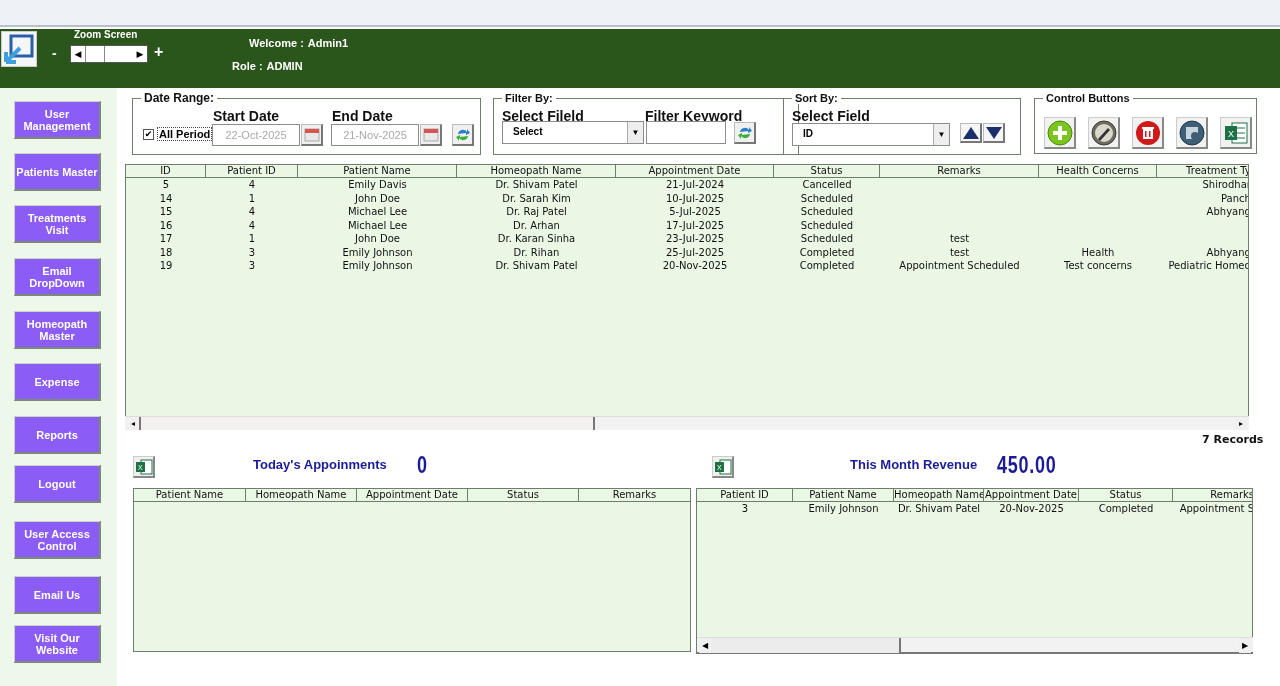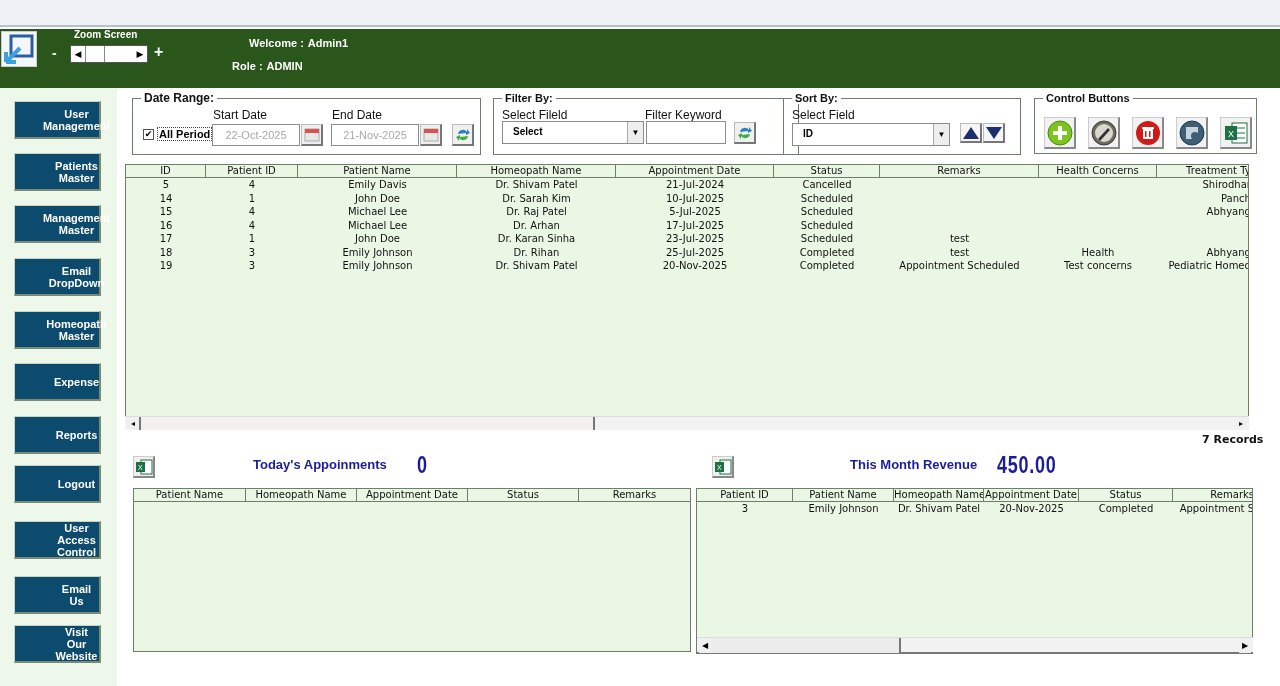--- a/index.html
+++ b/index.html
@@ -13,26 +13,26 @@
   .zoom-slider { position: absolute; left: 70px; top: 16px; width: 78px; height: 18px; background: #fff; border: 1px solid #555; display: flex; }
   .zoom-slider .arr { width: 14px; height: 100%; display: flex; align-items: center; justify-content: center; font-size: 9px; color: #000; }
   .zoom-slider .thumb { width: 20px; height: 100%; border-left: 1px solid #888; border-right: 1px solid #888; background: #fff; }
   .zoom-slider .track { flex: 1; background: #fff; }
   .welcome { position: absolute; left: 205px; top: 8px; font-size: 11px; font-weight: bold; margin-left: 40px; }
   .role { position: absolute; left: 228px; top: 31px; font-size: 11px; font-weight: bold; }
   .welcome span, .role span { margin-left: 4px; }
   .app-title { position: absolute; left: 428px; top: 16px; font-size: 21px; font-weight: bold; color: #fff; }
 
   .sidebar { position: absolute; left: 0; top: 88px; width: 117px; height: 598px; background: #edf7ea; }
-  .nav-btn { position: absolute; left: 14px; width: 87px; height: 38px; background: #0c4a6e; color: #fff; font-size: 11px; font-weight: bold; text-align: center; display: flex; align-items: center; justify-content: center; line-height: 12px; border-right: 2px solid #7a8a74; border-bottom: 2px solid #7a8a74; border-top: 1px solid #c8d4c4; border-left: 1px solid #c8d4c4; cursor: pointer; padding-left: 39px; }
+  .nav-btn { position: absolute; left: 14px; width: 87px; height: 38px; background: #8b5cf6; color: #fff; font-size: 11px; font-weight: bold; text-align: center; display: flex; align-items: center; justify-content: center; line-height: 12px; border-right: 2px solid #7a8a74; border-bottom: 2px solid #7a8a74; border-top: 1px solid #c8d4c4; border-left: 1px solid #c8d4c4; cursor: pointer; }
 
   .fieldset { position: absolute; border: 1px solid #6d7f68; }
   .legend { position: absolute; top: -7px; left: 8px; background: #fff; padding: 0 3px; font-size: 11px; font-weight: bold; color: #111; }
   .legend.big { font-size: 12px; top: -8px; }
-  .lbl { position: absolute; font-size: 12px; font-weight: normal; color: #111; }
+  .lbl { position: absolute; font-size: 14px; font-weight: bold; color: #111; }
   .dateinput { position: absolute; height: 22px; border: 1px solid #8c8c8c; background: #fff; color: #a9a9a9; font-size: 11px; padding-top: 4px; text-align: center; }
   .iconbtn { position: absolute; width: 22px; height: 22px; background: #f0f0f0; border: 1px solid #bbb; border-right: 2px solid #777; border-bottom: 2px solid #777; display: flex; align-items: center; justify-content: center; }
   .select { position: absolute; height: 23px; background: #fff; border: 1px solid #8c8c8c; font-size: 10px; font-weight: bold; padding: 4px 0 0 10px; }
   .select .caret { position: absolute; right: 0; top: 0; width: 16px; height: 21px; background: #eee; border-left: 1px solid #aaa; display: flex; align-items: center; justify-content: center; font-size: 8px; }
   .textbox { position: absolute; height: 23px; background: #fff; border: 1px solid #8c8c8c; }
   .cbtn { position: absolute; top: 18px; width: 32px; height: 32px; background: #f2f2f2; border: 1px solid #ccc; border-right: 2px solid #888; border-bottom: 2px solid #888; display: flex; align-items: center; justify-content: center; }
 
   .grid { position: absolute; background: #eaf7e5; border: 1px solid #6d7f68; overflow: hidden; }
   .grid .thead { display: flex; height: 13px; background: #eaf7e5; border-bottom: 1px solid #6d7f68; }
   .grid .th { font-size: 11px; color: #111; text-align: center; border-right: 1px solid #6d7f68; line-height: 12px; white-space: nowrap; overflow: hidden; flex-shrink: 0; font-family: "DejaVu Sans", sans-serif; font-size: 10px; }
@@ -68,21 +68,21 @@
     <div class="arr">▶</div>
   </div>
   <div class="zoom-plus">+</div>
   <div class="welcome"><span>Welcome :</span><span>Admin1</span></div>
   <div class="role"><span>Role :</span><span>ADMIN</span></div>
 </div>
 
 <div class="sidebar">
   <div class="nav-btn" style="top:13px">User Management</div>
   <div class="nav-btn" style="top:65px">Patients Master</div>
-  <div class="nav-btn" style="top:117px">Management Master</div>
+  <div class="nav-btn" style="top:117px">Treatments Visit</div>
   <div class="nav-btn" style="top:170px">Email DropDown</div>
   <div class="nav-btn" style="top:223px">Homeopath Master</div>
   <div class="nav-btn" style="top:275px">Expense</div>
   <div class="nav-btn" style="top:328px">Reports</div>
   <div class="nav-btn" style="top:377px">Logout</div>
   <div class="nav-btn" style="top:433px">User Access Control</div>
   <div class="nav-btn" style="top:488px">Email Us</div>
   <div class="nav-btn" style="top:537px">Visit Our Website</div>
 </div>
 

